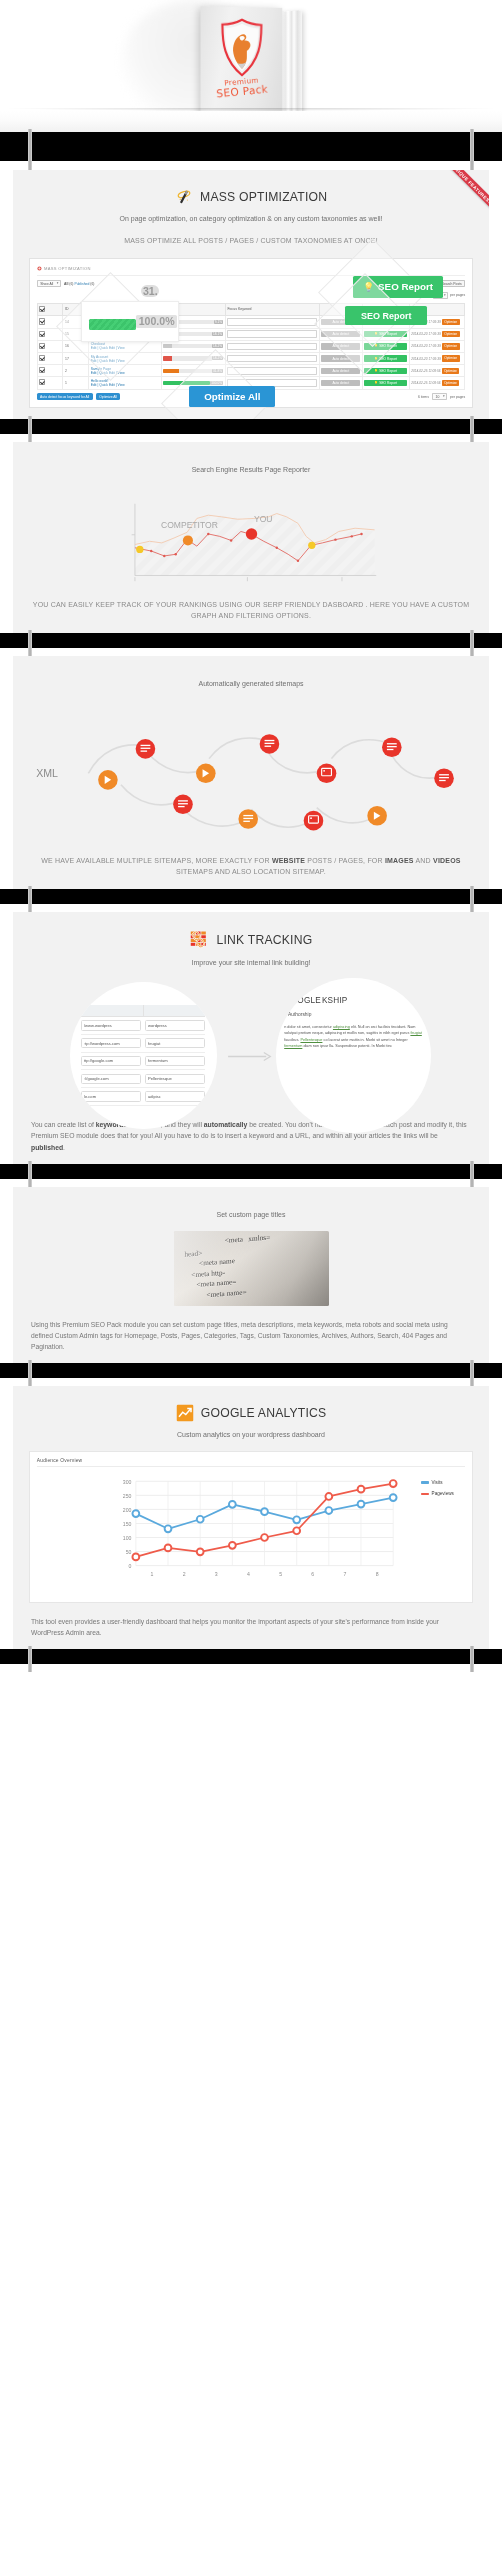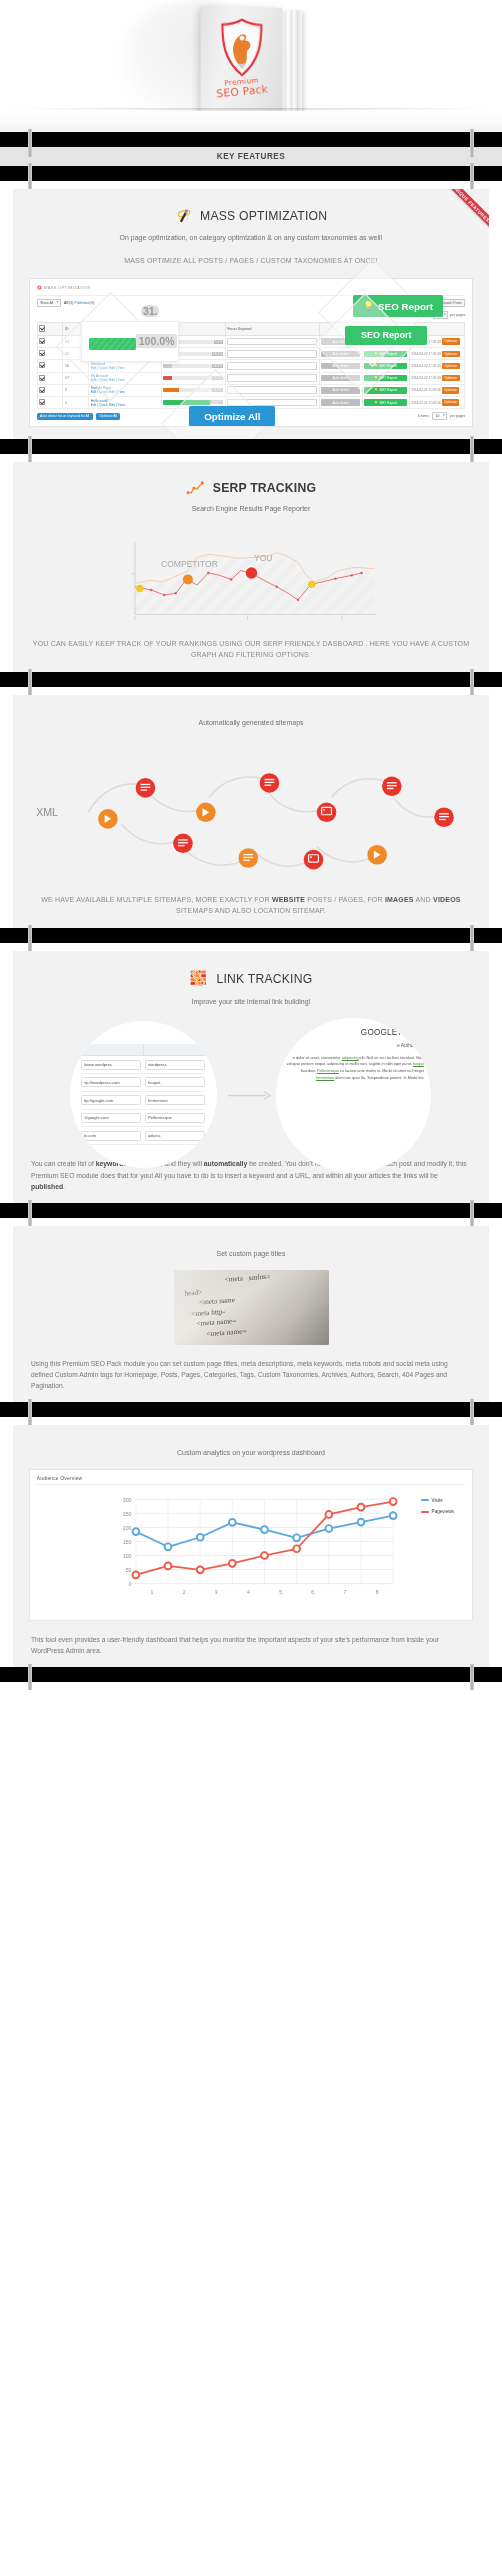--- a/index.html
+++ b/index.html
@@ -165,21 +165,21 @@
   .lb-right{left:263px;top:1.6px;width:155px;height:155px;}
   .lb-tbl{position:absolute;left:11.4px;top:23px;width:124px;font-size:4.1px;}
   .lb-tbl .hdrow{height:11.4px;background:#eef1f3;border-bottom:0.8px solid #e2e2e2;display:flex;}
   .lb-tbl .hdrow span{flex:1;}
   .lb-tbl .hdrow span+span{border-left:0.8px solid #e2e2e2;}
   .lb-row{display:flex;gap:4.1px;padding:3.3px 0;border-bottom:0.8px solid #eee;}
   .lb-inp{
     border:0.8px solid #dcdcdc;border-radius:1.6px;background:#fff;font-size:4.1px;color:#555;
     padding:1.6px 1.6px;flex:1;white-space:nowrap;overflow:hidden;
   }
-  .lb-art{position:absolute;left:8.2px;top:10px;width:140px;text-align:right;font-size:3.8px;color:#555;line-height:1.75;}
+  .lb-art{position:absolute;left:8.2px;top:18px;width:140px;text-align:left;font-size:3.8px;color:#555;line-height:1.75;}
   .lb-art .h1{font-size:8.2px;color:#3c3c3c;line-height:1.15;letter-spacing:0.2px;}
   .lb-art .h2{font-size:4.9px;color:#555;margin:4.9px 0 4.1px;}
   .lb-art u{color:#4f8f3f;text-decoration:underline;}
   .lb-arrow{position:absolute;left:214px;top:73px;}
 
   
   .meta-img{
     margin:9.8px auto 0;width:155px;height:75px;position:relative;overflow:hidden;
     background:linear-gradient(150deg,#cfcbc6 0%,#e7e3dd 40%,#d6d1ca 70%,#b9b4ad 100%);
     border-radius:1.6px;
@@ -227,23 +227,20 @@
           <span class="t1">Premium</span>
           <span class="t2">SEO Pack</span>
         </div>
       </div>
     </div>
     <div class="shelf-shadow"></div>
     <div class="shelf"></div>
   </div>
 
   <div class="divider"></div>
-  <div class="keybar">
-    <span>KEY FEATURES</span>
-  </div>
   <div class="divider"></div>
   <div class="gap"></div>
 
   <div class="section">
     <div class="ribbon">
       <span>UNIQUE FEATURES!</span>
     </div>
 
     <div class="sec-head">
       <svg width="18" height="18" viewBox="0 0 24 24">
@@ -489,30 +486,20 @@
       <div class="callout co-blue" style="left:159px;top:127px;width:86px;height:20.4px;font-size:9.8px;border-radius:1.6px;">
         <span>Optimize All</span>
       </div>
     </div>
   </div>
 
   <div class="divider"></div>
   <div class="gap"></div>
 
   <div class="section">
-    <div class="sec-head">
-      <svg width="19.6" height="16.3" viewBox="0 0 30 24">
-        <polyline points="3,19 8,19 12,12 17,13 25,4" fill="none" stroke="#f07c2a" stroke-width="1.8"></polyline>
-        <circle cx="3" cy="19" r="2.2" fill="#f07c2a"></circle>
-        <circle cx="12" cy="12" r="2.2" fill="#f07c2a"></circle>
-        <circle cx="17" cy="13" r="2" fill="#f5a623"></circle>
-        <circle cx="25" cy="4" r="2.4" fill="#f07c2a"></circle>
-      </svg>
-      <span class="sec-title" style="font-weight:bold">SERP TRACKING</span>
-    </div>
     <div class="sec-sub">Search Engine Results Page Reporter</div>
 
     <div class="serp-graph">
       <svg viewBox="0 0 330 120" width="269" height="98">
         <defs>
           <pattern id="stripes" width="14" height="14" patternTransform="rotate(45)" patternUnits="userSpaceOnUse">
             <rect width="7" height="14" fill="#ededed"></rect>
             <rect x="7" width="7" height="14" fill="#f4f4f4"></rect>
           </pattern>
         </defs>
@@ -733,20 +720,28 @@
       <div class="sheen"></div>
     </div>
 
     <div class="sec-body" style="font-size:6.7px;margin-top:13px">Using this Premium SEO Pack module you can set custom page titles, meta descriptions, meta keywords, meta robots and social meta using defined Custom Admin tags for Homepage, Posts, Pages, Categories, Tags, Custom Taxonomies, Archives, Authors, Search, 404 Pages and Pagination.</div>
   </div>
 
   <div class="divider"></div>
   <div class="gap"></div>
 
   <div class="section">
+    <div class="sec-head">
+      <svg width="18" height="18" viewBox="0 0 24 24">
+        <rect x="1" y="1" width="22" height="22" rx="1.5" fill="#f3991f"></rect>
+        <polyline points="4,17 9,11 13,14 20,6" fill="none" stroke="#fff" stroke-width="2"></polyline>
+        <polyline points="15,6 20,6 20,11" fill="none" stroke="#fff" stroke-width="2"></polyline>
+      </svg>
+      <span class="sec-title">GOOGLE ANALYTICS</span>
+    </div>
     <div class="sec-sub">Custom analytics on your wordpress dashboard</div>
 
     <div class="ga-shot">
       <div class="ga-title">Audience Overview</div>
       <div class="ga-hr"></div>
       <div class="ga-chart-wrap">
         <div class="ga-legend">
           <span class="ga-leg-item">
             <i class="ga-swatch" style="background:#5aa9dd"></i>
             <span>Visits</span>

